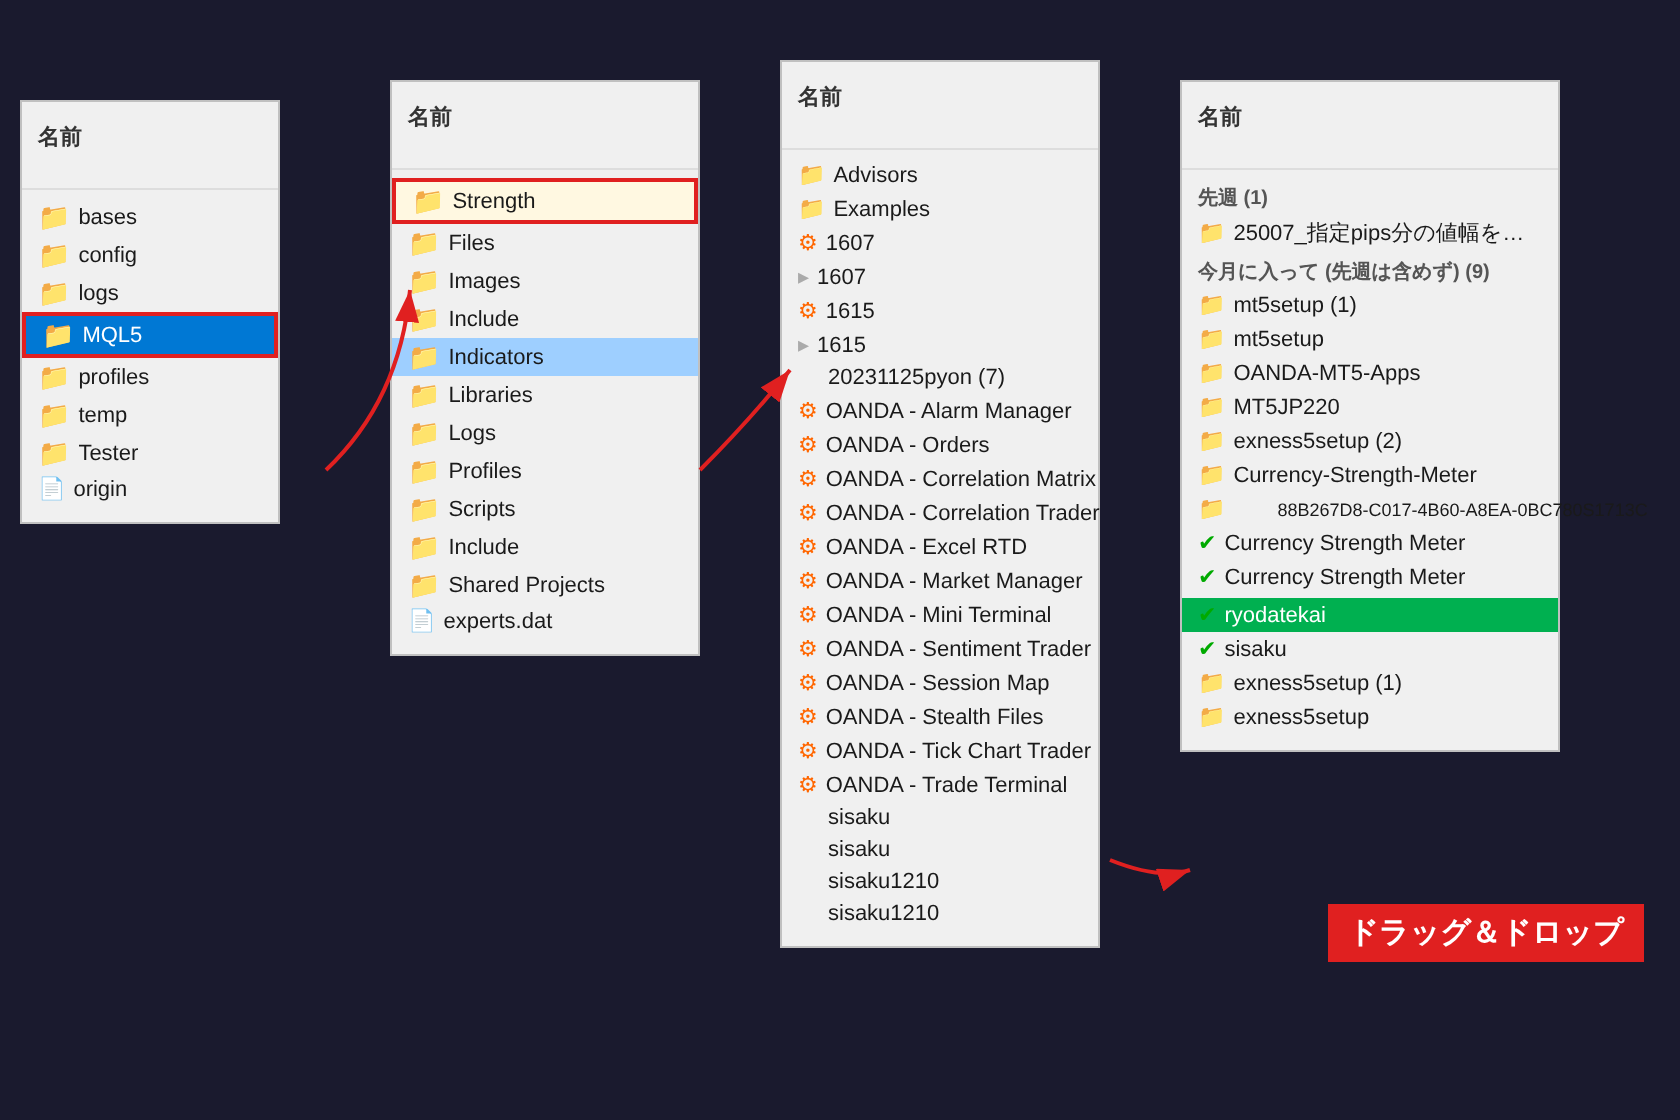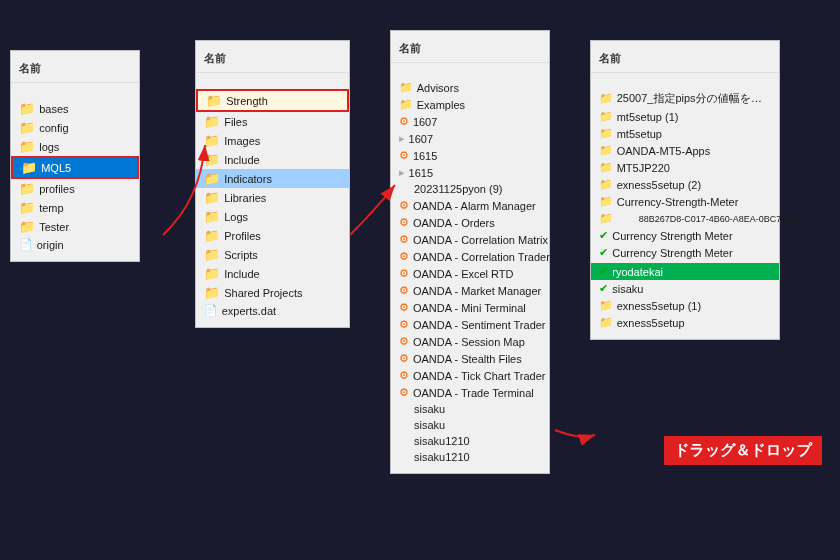--- a/index.html
+++ b/index.html
@@ -31,23 +31,23 @@
       border: 1px solid #c0c0c0;
       min-width: 130px;
       padding: 8px 0;
       position: relative;
     }
 
     .panel-header {
       font-size: 11px;
       font-weight: 600;
       color: #333;
-      padding: 2px 8px 6px 8px;
+      padding: 2px 8px 18px 8px;
       border-bottom: 1px solid #ddd;
-      margin-bottom: 16px;
+      margin-bottom: 4px;
     }
 
     .panel-item {
       display: flex;
       align-items: center;
       padding: 2px 8px;
       cursor: pointer;
       white-space: nowrap;
       font-size: 11px;
       color: #1a1a1a;
@@ -274,21 +274,21 @@
     <div class="panel-item">
       <span class="indicator-icon">⚙</span>
       <span>1615</span>
     </div>
     <div class="panel-item">
       <span style="margin-right:4px; font-size:11px; color:#aaa;">▸</span>
       <span>1615</span>
     </div>
     <div class="panel-item">
       <span style="margin-right:4px; width:11px; display:inline-block;"></span>
-      <span>20231125pyon (9)</span>
+      <span>20231125pyon (7)</span>
     </div>
     <div class="panel-item">
       <span class="indicator-icon">⚙</span>
       <span>OANDA - Alarm Manager</span>
     </div>
     <div class="panel-item">
       <span class="indicator-icon">⚙</span>
       <span>OANDA - Orders</span>
     </div>
     <div class="panel-item">
@@ -345,25 +345,27 @@
     </div>
     <div class="panel-item">
       <span style="margin-right:4px; width:11px; display:inline-block;"></span>
       <span>sisaku1210</span>
     </div>
   </div>
 
   <div class="panel panel4" style="font-size:10px; min-width:190px; max-width:200px;">
     <div class="panel-header">名前</div>
 
+    <div class="section-header">先週 (1)</div>
     <div class="panel-item">
       <span class="folder-icon yellow" style="font-size:11px;">📁</span>
       <span style="overflow:hidden;text-overflow:ellipsis;max-width:150px;">25007_指定pips分の値幅を示すバーをチャート上に...</span>
     </div>
 
+    <div class="section-header">今月に入って (先週は含めず) (9)</div>
     <div class="panel-item">
       <span class="folder-icon yellow" style="font-size:11px;">📁</span>
       <span>mt5setup (1)</span>
     </div>
     <div class="panel-item">
       <span class="folder-icon yellow" style="font-size:11px;">📁</span>
       <span>mt5setup</span>
     </div>
     <div class="panel-item">
       <span class="folder-icon yellow" style="font-size:11px;">📁</span>
@@ -408,21 +410,21 @@
       <span>exness5setup (1)</span>
     </div>
     <div class="panel-item">
       <span class="folder-icon yellow" style="font-size:11px;">📁</span>
       <span>exness5setup</span>
     </div>
   </div>
 
 </div>
 
-<div class="drag-drop-label" style="position:absolute; bottom:95px; right:18px; font-size:15px; font-weight:bold; color:white; background:#e02020; padding:5px 10px; z-index:20;">ドラッグ＆ドロップ</div>
+<div class="drag-drop-label" style="position:absolute; bottom:79px; right:18px; font-size:15px; font-weight:bold; color:white; background:#e02020; padding:5px 10px; z-index:20;">ドラッグ＆ドロップ</div>
 
 <svg class="arrows-svg" xmlns="http://www.w3.org/2000/svg">
   <defs>
     <marker id="arrowhead" markerWidth="8" markerHeight="6" refX="8" refY="3" orient="auto">
       <polygon points="0 0, 8 3, 0 6" fill="#e02020"></polygon>
     </marker>
   </defs>
 
   <path d="M 163 235 Q 200 200 205 145" stroke="#e02020" stroke-width="2" fill="none" marker-end="url(#arrowhead)"></path>
 

